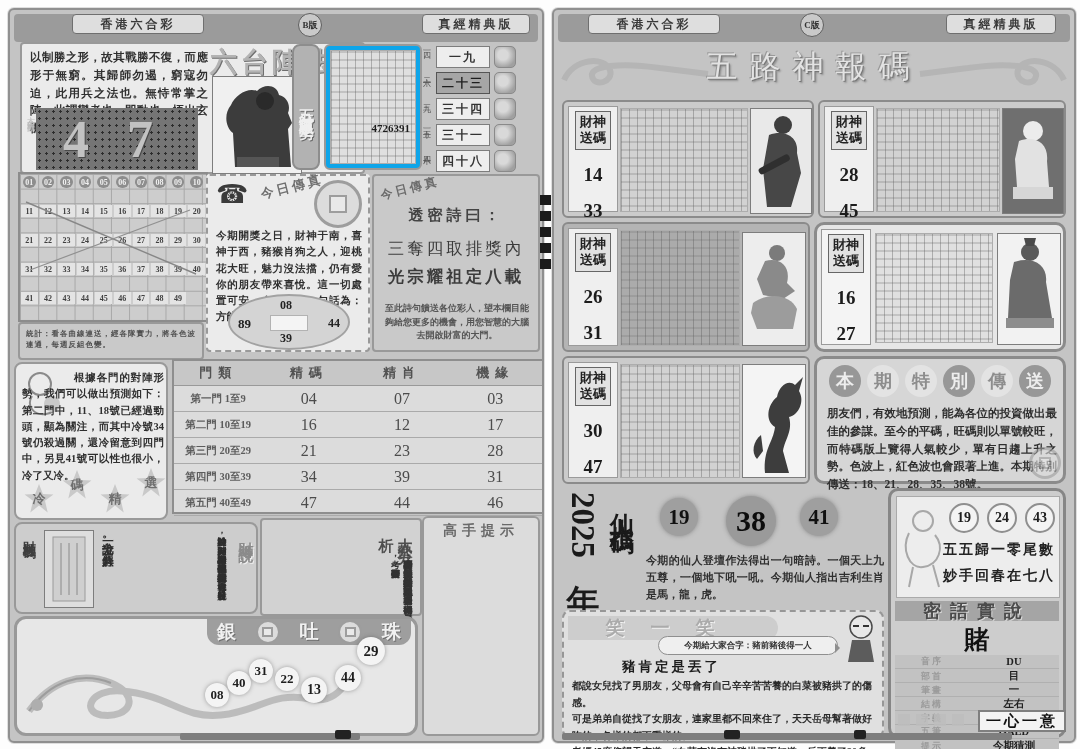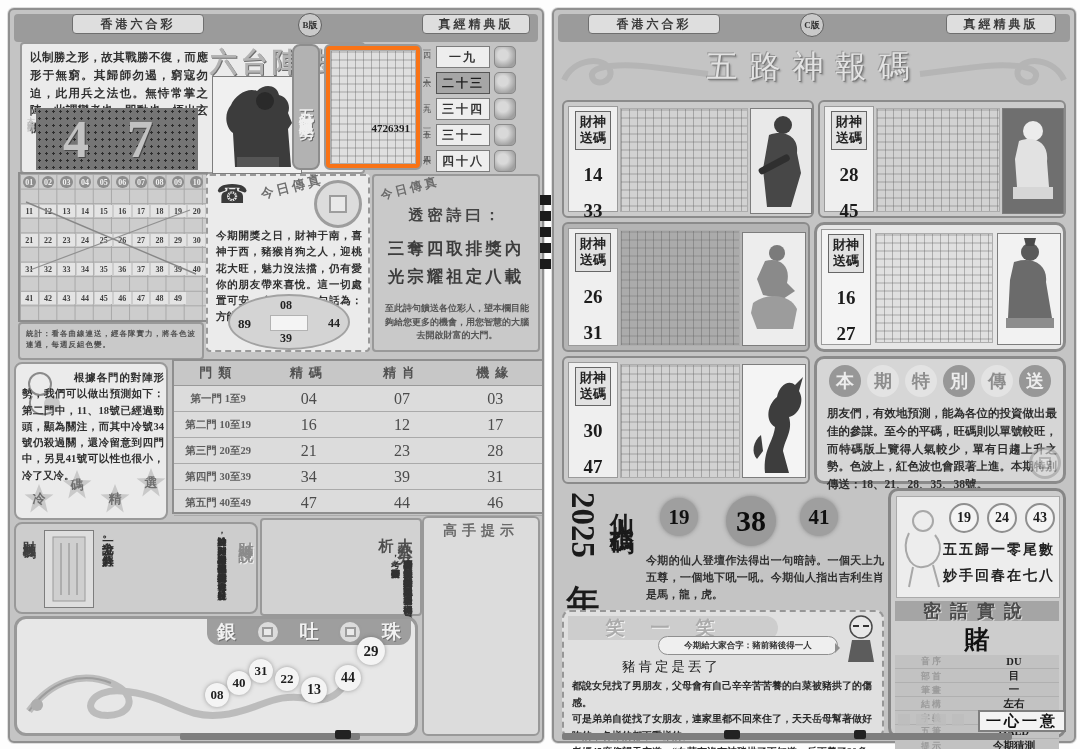--- a/index.html
+++ b/index.html
@@ -4,21 +4,21 @@
 <style>
   html,body{margin:0;padding:0}
   body{width:1080px;height:749px;position:relative;background:#fdfdfd;font-family:"Liberation Serif",serif;color:#2e2e2e;overflow:hidden}
   .abs{position:absolute}
   .page{position:absolute;top:8px;height:731px;background:#c4c4c4;border:2px solid #8f8f8f;border-radius:6px;box-shadow:0 0 0 1px #dedede}
   #pageL{left:8px;width:532px}
   #pageR{left:552px;width:520px}
   .hdr{position:absolute;left:4px;right:4px;top:4px;height:28px;background:#9b9b9b;border-radius:4px}
   .oval{position:absolute;top:4px;height:20px;background:#dedede;border:1px solid #6f6f6f;border-radius:4px;display:flex;align-items:center;justify-content:center;font-weight:bold;font-size:12px;letter-spacing:3px;color:#3a3a3a;padding:0 12px;box-sizing:border-box}
   .edbadge{position:absolute;top:3px;width:22px;height:22px;background:#c9c9c9;border:1px solid #5f5f5f;border-radius:50%;display:flex;align-items:center;justify-content:center;font-size:9px;font-weight:bold;color:#333}
-  .panel{position:absolute;border:2px solid #999;background:#f97316;border-radius:4px;box-sizing:border-box}
+  .panel{position:absolute;border:2px solid #999;background:#0ea5e9;border-radius:4px;box-sizing:border-box}
   .white{background:#ebebeb}
   .v{writing-mode:vertical-rl}
   .dotbg{background-color:#757575;background-image:radial-gradient(#2c2c2c 1.1px,transparent 1.3px);background-size:7px 7px}
   .bigdigits{font-size:52px;font-weight:bold;color:#c2c2c2;text-shadow:1px 1px 0 #4a4a4a;letter-spacing:38px;font-family:"Liberation Serif",serif}
   .pickrow-label{font-size:8px;color:#555;line-height:1}
   .pickbox{position:absolute;width:52px;height:20px;background:#eeeeee;border:1px solid #7d7d7d;display:flex;align-items:center;justify-content:center;font-size:12px;font-weight:bold;letter-spacing:2px;color:#333}
   .pickbox.hot{background:#a6a6a6;border-color:#555;color:#1d1d1d}
   .zicon{position:absolute;width:20px;height:20px;border-radius:5px;background:radial-gradient(circle at 40% 40%,#d9d9d9 30%,#a0a0a0 75%);border:1px solid #8a8a8a}
   .lotgrid{position:absolute;background-color:#cdcdcd;border:2px solid #8c8c8c;background-image:linear-gradient(#a7a7a7 1px,transparent 1px),linear-gradient(90deg,#a7a7a7 1px,transparent 1px);background-size:18.2px 14.6px}
   .gridrow{position:absolute;left:0;width:100%;height:14px;display:grid;grid-template-columns:repeat(10,1fr)}
@@ -190,21 +190,21 @@
       <b style="left:8px;top:20px;font-size:13px">89</b>
       <b style="right:8px;top:20px">44</b>
       <b style="left:50px;bottom:2px">39</b>
       <span class="abs" style="left:40px;top:19px;width:36px;height:14px;background:#f4f4f4;border:1px solid #b2b2b2"></span>
     </div>
   </div>
 
   <div class="panel" style="left:362px;top:164px;width:168px;height:178px;background:#c9c9c9">
     <div class="stamp" style="left:6px;top:4px;font-size:12px">今日傳真</div>
     <div class="abs" style="left:0;top:30px;width:100%;text-align:center;font-size:15px;font-weight:bold;color:#444;letter-spacing:4px">透密詩曰：</div>
-    <div class="abs" style="left:0;top:62px;width:100%;text-align:center;font-size:16.5px;font-weight:bold;color:#3c3c3c;letter-spacing:3px">三奪四取排獎內</div>
+    <div class="abs" style="left:0;top:62px;width:100%;text-align:center;font-size:16.5px;font-weight:normal;color:#3c3c3c;letter-spacing:3px">三奪四取排獎內</div>
     <div class="abs" style="left:0;top:90px;width:100%;text-align:center;font-size:16.5px;font-weight:bold;color:#3c3c3c;letter-spacing:3px">光宗耀祖定八載</div>
     <div class="abs" style="left:10px;top:126px;width:146px;font-size:9px;font-weight:bold;color:#555;text-align:center;line-height:1.5">至此詩句饋送各位彩人，望本欄目能夠給您更多的機會，用您智慧的大腦去開啟財富的大門。</div>
   </div>
 
   <div class="abs"></div>
 
   <div class="gtable" style="left:162px;top:349px;width:368px;height:151px">
     <div class="gth">
       <span>門類</span>
       <span>精碼</span>
@@ -437,21 +437,21 @@
 
   <div class="abs" style="left:8px;top:600px;width:322px;height:128px;background:#e0e0e0;border:2px dashed #979797;border-radius:8px;box-sizing:border-box">
     <div class="abs" style="left:4px;top:4px;width:210px;height:24px;background:#cdcdcd;border-radius:0 14px 14px 0;display:flex;align-items:center;justify-content:center;font-size:19px;font-weight:bold;color:#ababab;letter-spacing:26px;text-shadow:1px 1px 0 #f2f2f2">笑一笑</div>
     <svg class="abs" style="right:4px;top:2px" width="34" height="52" viewBox="0 0 34 52">
       <circle cx="17" cy="13" r="11" fill="#e8e8e8" stroke="#4a4a4a" stroke-width="1.5"></circle>
       <line x1="9" y1="12" x2="15" y2="12" stroke="#333" stroke-width="2"></line>
         <line x1="19" y1="12" x2="25" y2="12" stroke="#333" stroke-width="2"></line>
       <path d="M8 26 L26 26 30 48 4 48 Z" fill="#5c5c5c"></path>
     </svg>
     <div class="bubble" style="right:44px;top:24px;width:178px;height:17px">今期給大家合字：豬前豬後得一人</div>
-    <div class="abs" style="left:58px;top:46px;font-size:13.5px;font-weight:normal;color:#1d1d1d;letter-spacing:3px">豬肯定是丟了</div>
+    <div class="abs" style="left:58px;top:46px;font-size:13.5px;font-weight:bold;color:#1d1d1d;letter-spacing:3px">豬肯定是丟了</div>
     <div class="abs" style="left:8px;top:66px;width:304px">
         <div class="jokeline">都說女兒找了男朋友，父母會有自己辛辛苦苦養的白菜被豬拱了的傷感。</div>
         <div class="jokeline">可是弟弟自從找了女朋友，連家里都不回來住了，天天岳母幫著做好吃的，各樣的都不重樣的。</div>
         <div class="jokeline">老媽45度仰望天空道：“白菜有沒有被豬拱了不知道，反正養了20多年的豬肯定是丟了。”</div>
       </div>
   </div>
 
   <div class="abs" style="left:334px;top:478px;width:178px;height:250px;border:3px solid #868686;border-radius:10px;background:#cdcdcd;box-sizing:border-box">
     <div class="abs" style="left:5px;top:5px;width:162px;height:100px;background:#ededed;border:1px solid #aaa">
       <svg class="abs" style="left:2px;top:8px" width="48" height="86" viewBox="0 0 48 86">

